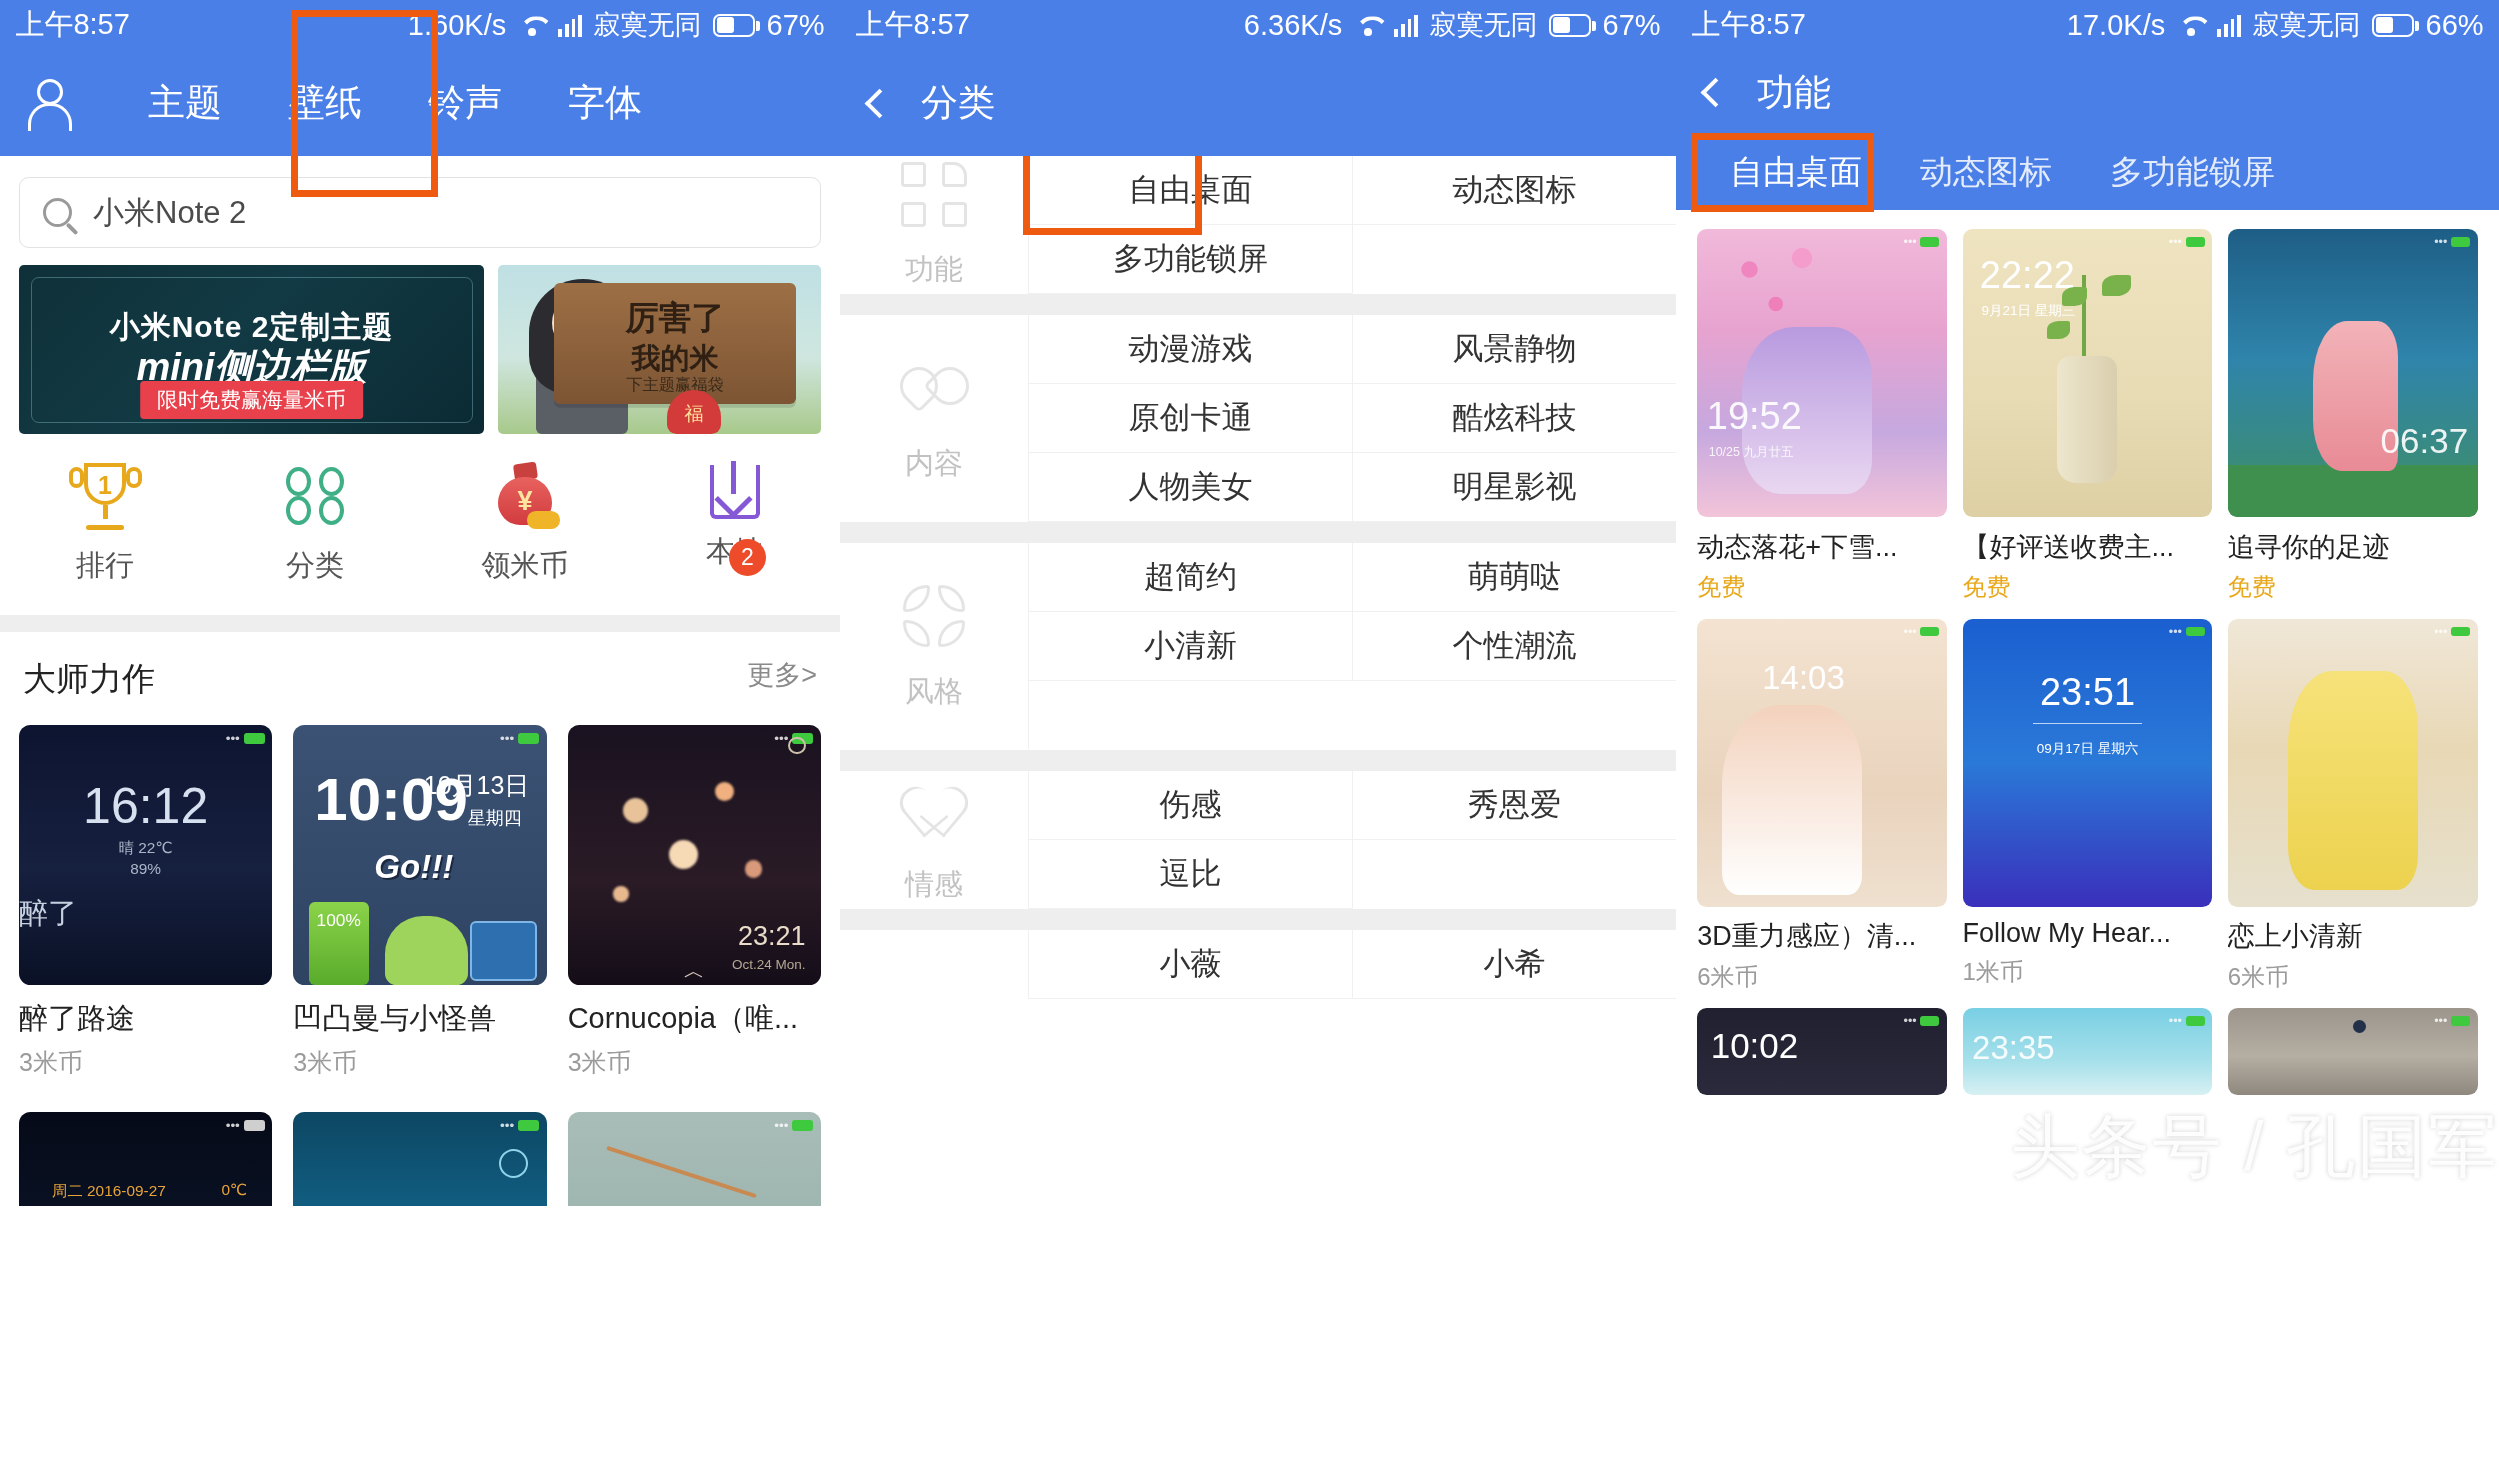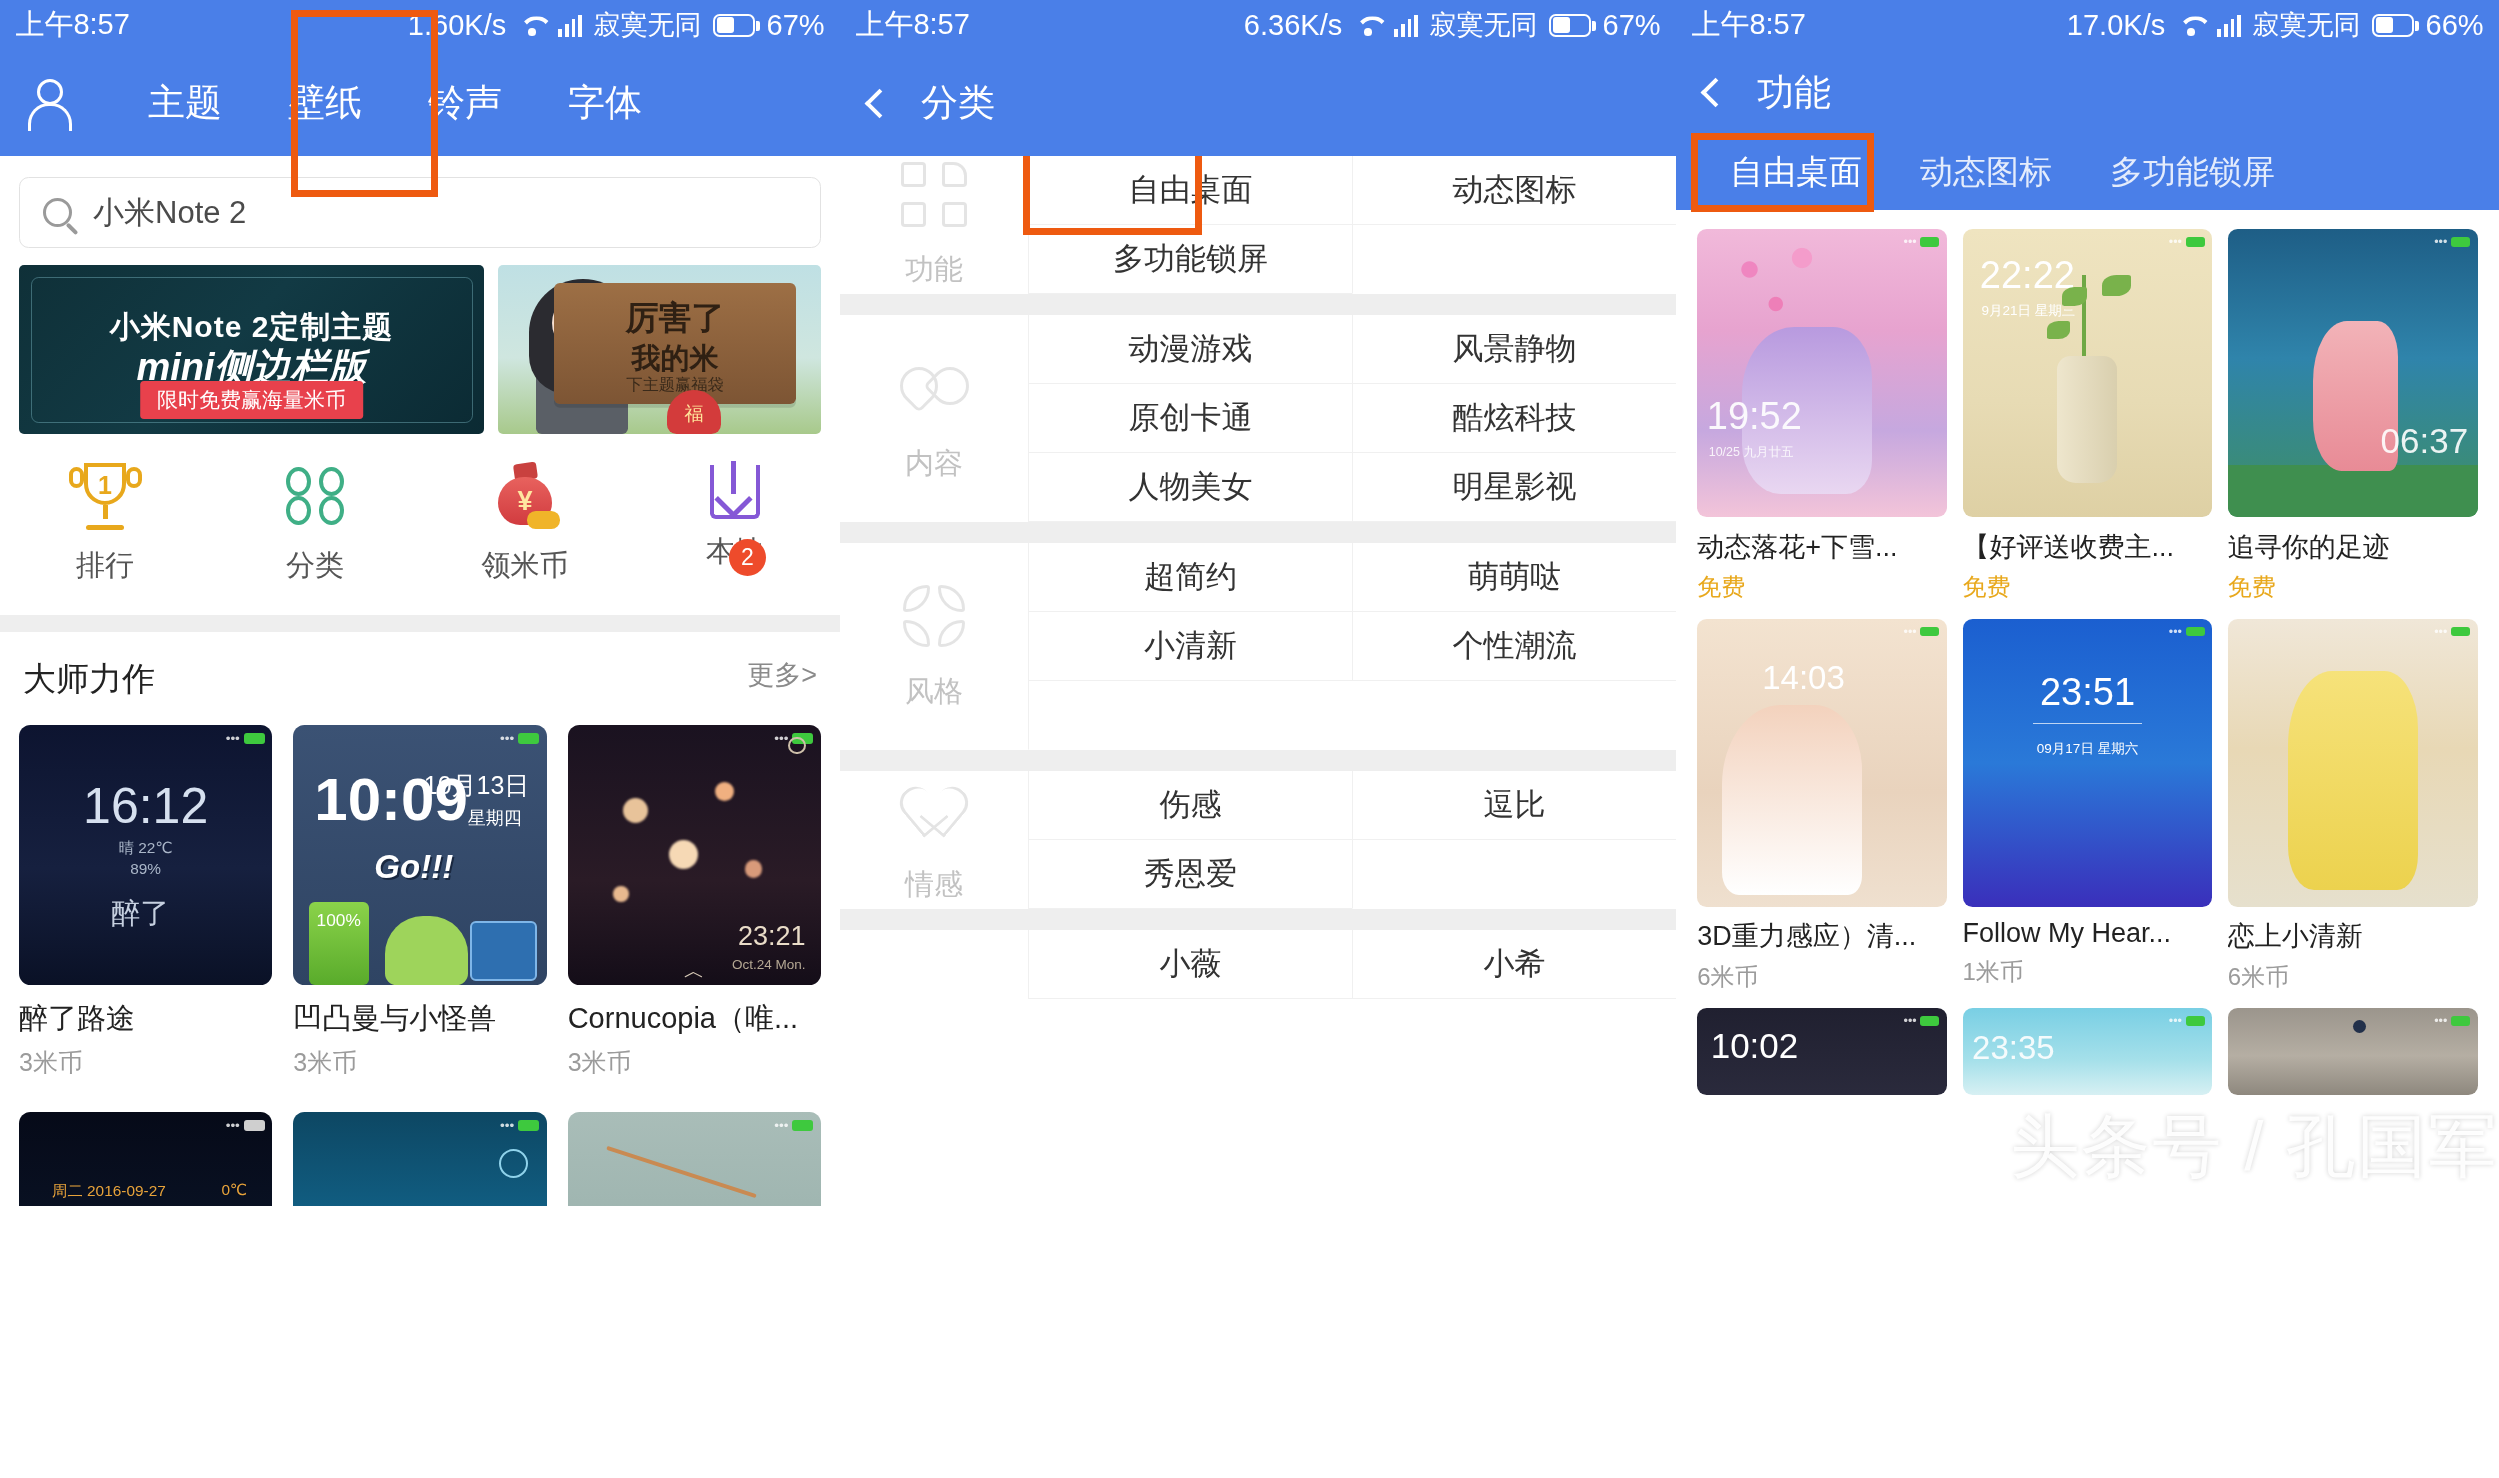--- a/index.html
+++ b/index.html
@@ -142,21 +142,21 @@
   .thumb .sbmini .dots { color:#fff; font-size:13.5px; opacity:.8; }
   .thumb .sbmini .b { width:21px; height:10.6px; border-radius:2.9px; background:#3ec93e; }
   .gtitle { font-size:29px; color:#222; margin-top:13.5px; white-space:nowrap; overflow:hidden;
     text-overflow:ellipsis; }
   .gprice { font-size:25px; color:#9b9b9b; margin-top:7.7px; }
 
   .th-a { background:linear-gradient(180deg,#0d1430 0%,#16203f 55%,#0a1126 100%); }
   .th-a .clk{position:absolute;top:52px;left:0;right:0;text-align:center;color:#d6e0ef;font-size:50px;}
   .th-a .sub{position:absolute;top:113px;left:0;right:0;text-align:center;color:#aab6c8;font-size:15.4px;}
   .th-a .sub2{position:absolute;top:135px;left:0;right:0;text-align:center;color:#aab6c8;font-size:15.4px;}
-  .th-a .cn{position:absolute;top:169px;left:0;right:11px;text-align:center;color:#c6d0e0;font-size:29px;}
+  .th-a .cn{position:absolute;top:169px;left:0;right:11px;color:#c6d0e0;font-size:29px;}
   .th-b { background:linear-gradient(180deg,#3b5274 0%,#2f4463 100%); }
   .th-b .clk{position:absolute;top:40px;left:21px;color:#fff;font-size:60px;font-weight:bold;}
   .th-b .d1{position:absolute;top:44px;right:17.3px;color:#fff;font-size:25px;}
   .th-b .d2{position:absolute;top:81px;right:25px;color:#fff;font-size:18px;}
   .th-b .go{position:absolute;top:123px;left:81px;color:#fff;font-size:33px;font-weight:bold;
     font-style:italic;text-shadow:1.9px 1.9px 0 #1a2840;}
   .th-b .batt{position:absolute;left:15.4px;bottom:0;width:60px;height:83px;
     background:linear-gradient(180deg,#8bd34a,#59ab2b);border-radius:5.8px;color:#fff;font-size:17.3px;
     text-align:center;padding-top:7.7px;}
   .th-b .mon{position:absolute;left:92px;bottom:0;width:83px;height:69px;background:#9ed45b;
@@ -570,22 +570,22 @@
       </div>
       <div class="catsep"></div>
 
       <div class="catgroup">
         <div class="catleft">
           <div class="caticon ic-heart"></div>
           <div class="catlname">情感</div>
         </div>
         <div class="catright">
           <div class="catcell">伤感</div>
+          <div class="catcell">秀恩爱</div>
           <div class="catcell">逗比</div>
-          <div class="catcell">秀恩爱</div>
           <div class="catcell empty"></div>
         </div>
       </div>
       <div class="catsep"></div>
 
       <div class="catgroup">
         <div class="catleft"></div>
         <div class="catright">
           <div class="catcell">小薇</div>
           <div class="catcell">小希</div>

